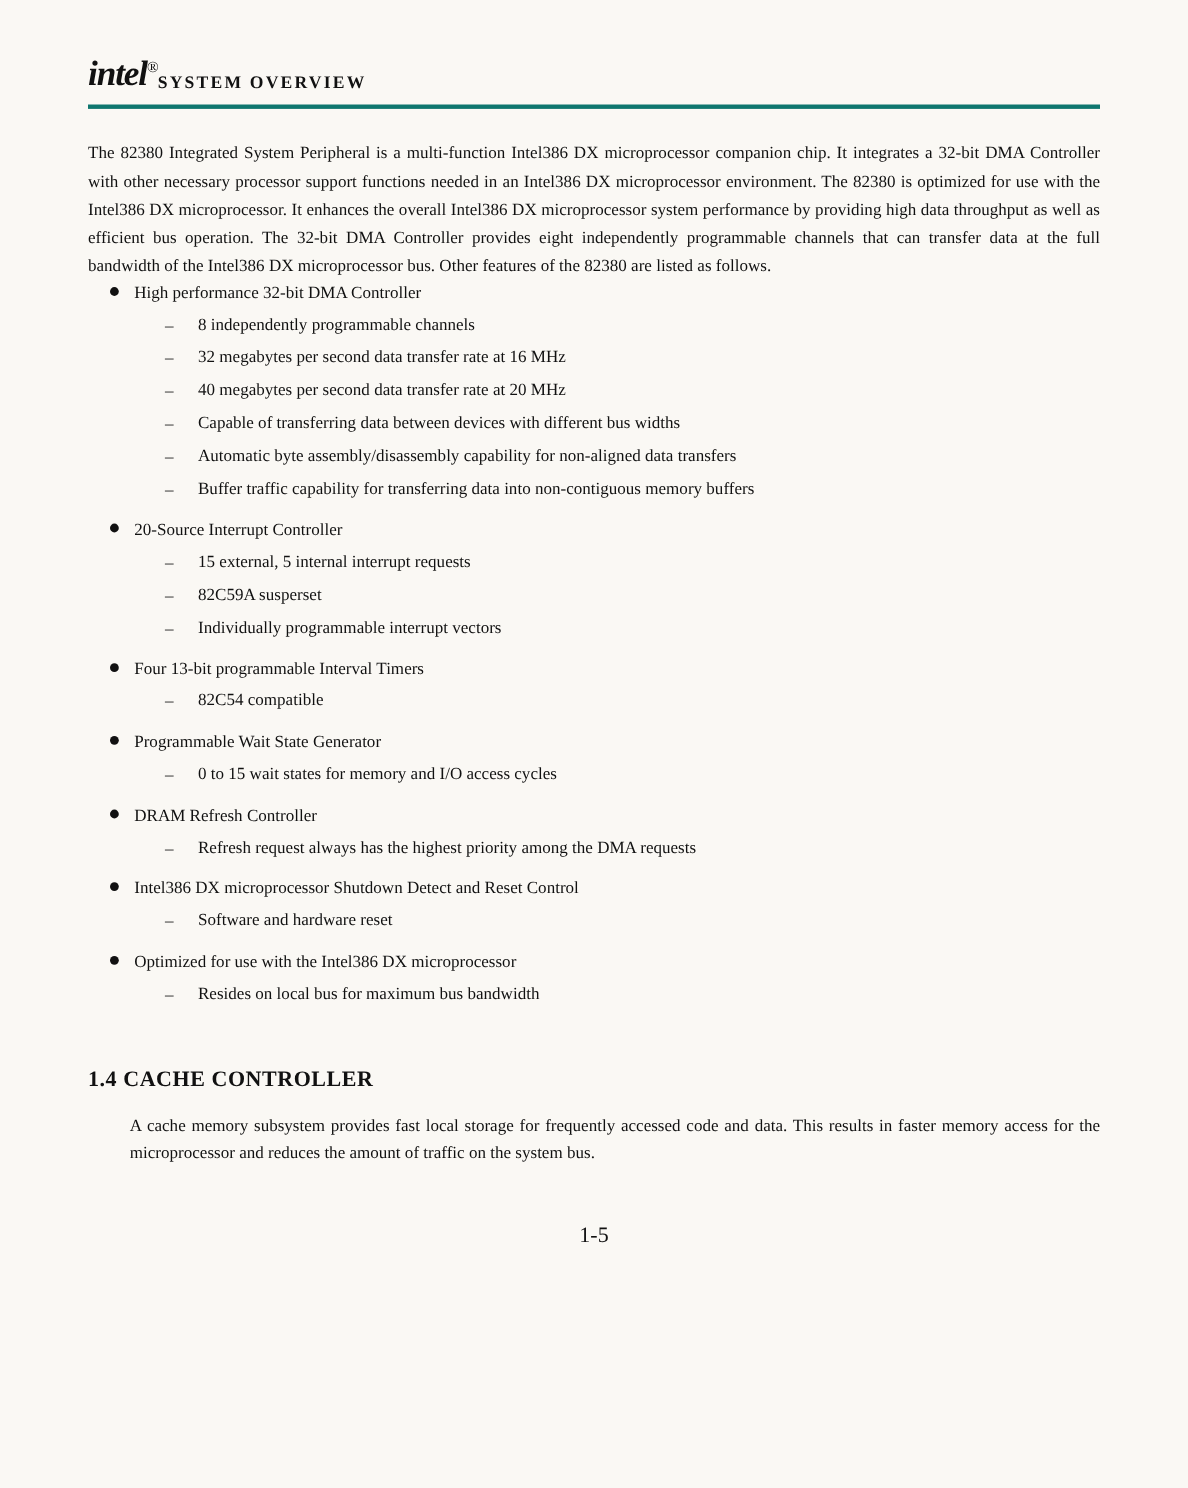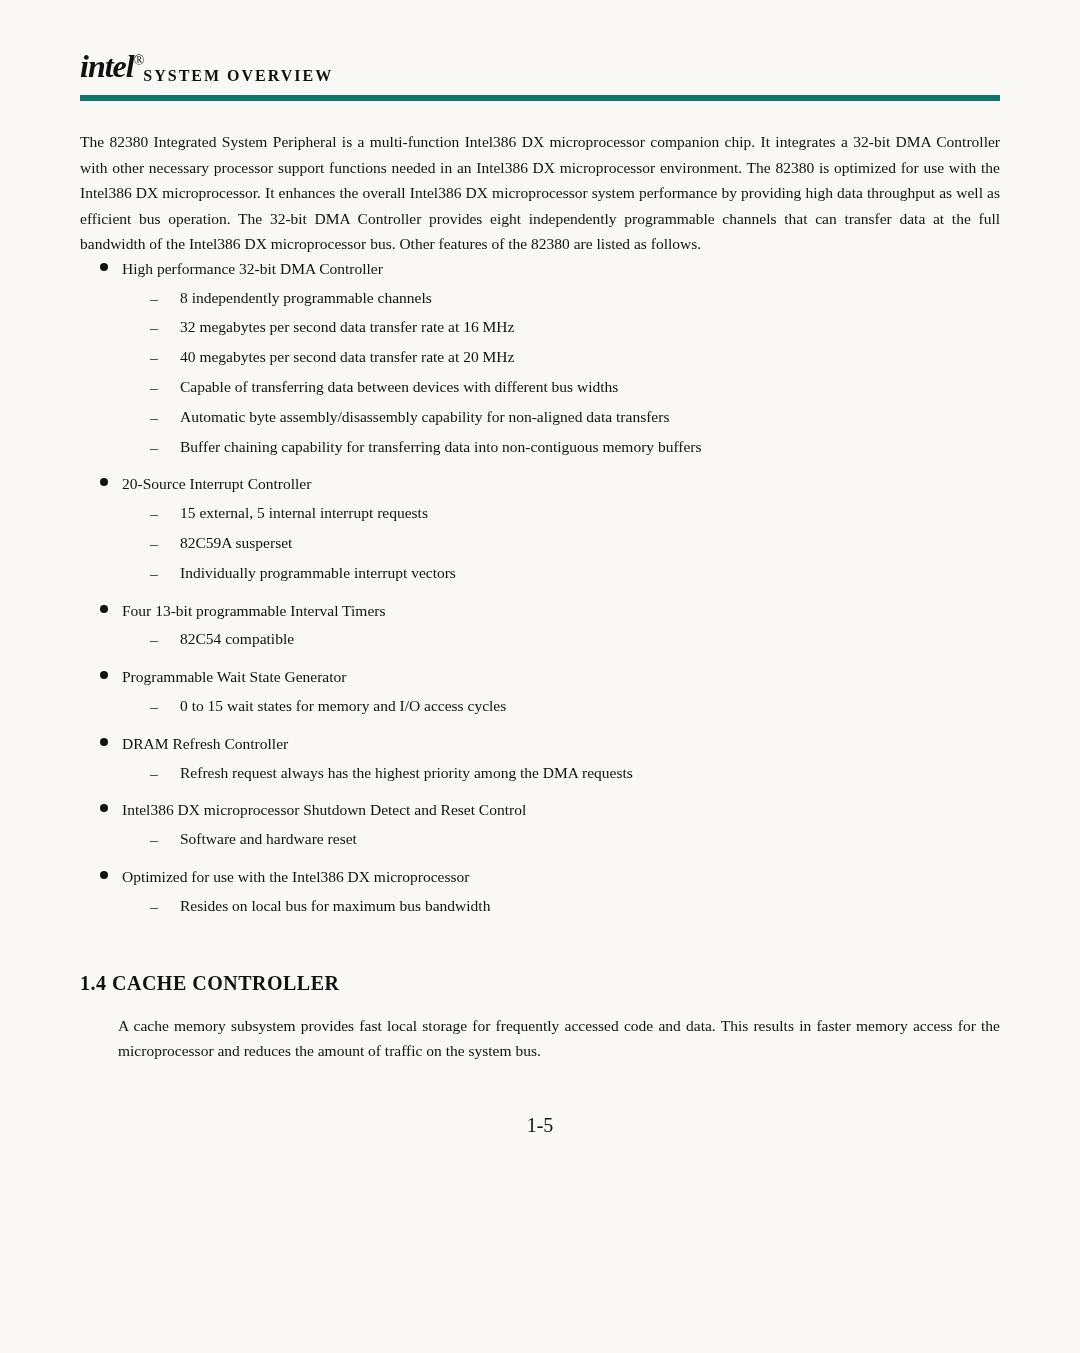--- a/index.html
+++ b/index.html
@@ -22,21 +22,21 @@
       min-height: 1353px;
       background: #faf8f4;
       padding: 48px 80px 60px 80px;
       position: relative;
     }
 
     .header {
       display: flex;
       align-items: flex-end;
       justify-content: space-between;
-      border-bottom: 6px solid #0f766e;
+      border-bottom: 4px solid #0f766e;
       padding-bottom: 10px;
       margin-bottom: 28px;
     }
 
     .intel-logo {
       font-family: 'Times New Roman', Times, serif;
       font-size: 32px;
       font-weight: bold;
       font-style: italic;
       color: #111;
@@ -182,21 +182,21 @@
             <li>
               <span class="sub-dash">–</span>
               <span class="sub-text">Capable of transferring data between devices with different bus widths</span>
             </li>
             <li>
               <span class="sub-dash">–</span>
               <span class="sub-text">Automatic byte assembly/disassembly capability for non-aligned data transfers</span>
             </li>
             <li>
               <span class="sub-dash">–</span>
-              <span class="sub-text">Buffer chaining capability for transferring data into non-contiguous memory buffers</span>
+              <span class="sub-text">Buffer traffic capability for transferring data into non-contiguous memory buffers</span>
             </li>
           </ul></span>
       </li>
       <li>
         <span class="bullet-dot"></span>
         <span class="bullet-label"><span>20-Source Interrupt Controller</span><ul class="sub-list">
             <li>
               <span class="sub-dash">–</span>
               <span class="sub-text">15 external, 5 internal interrupt requests</span>
             </li>

